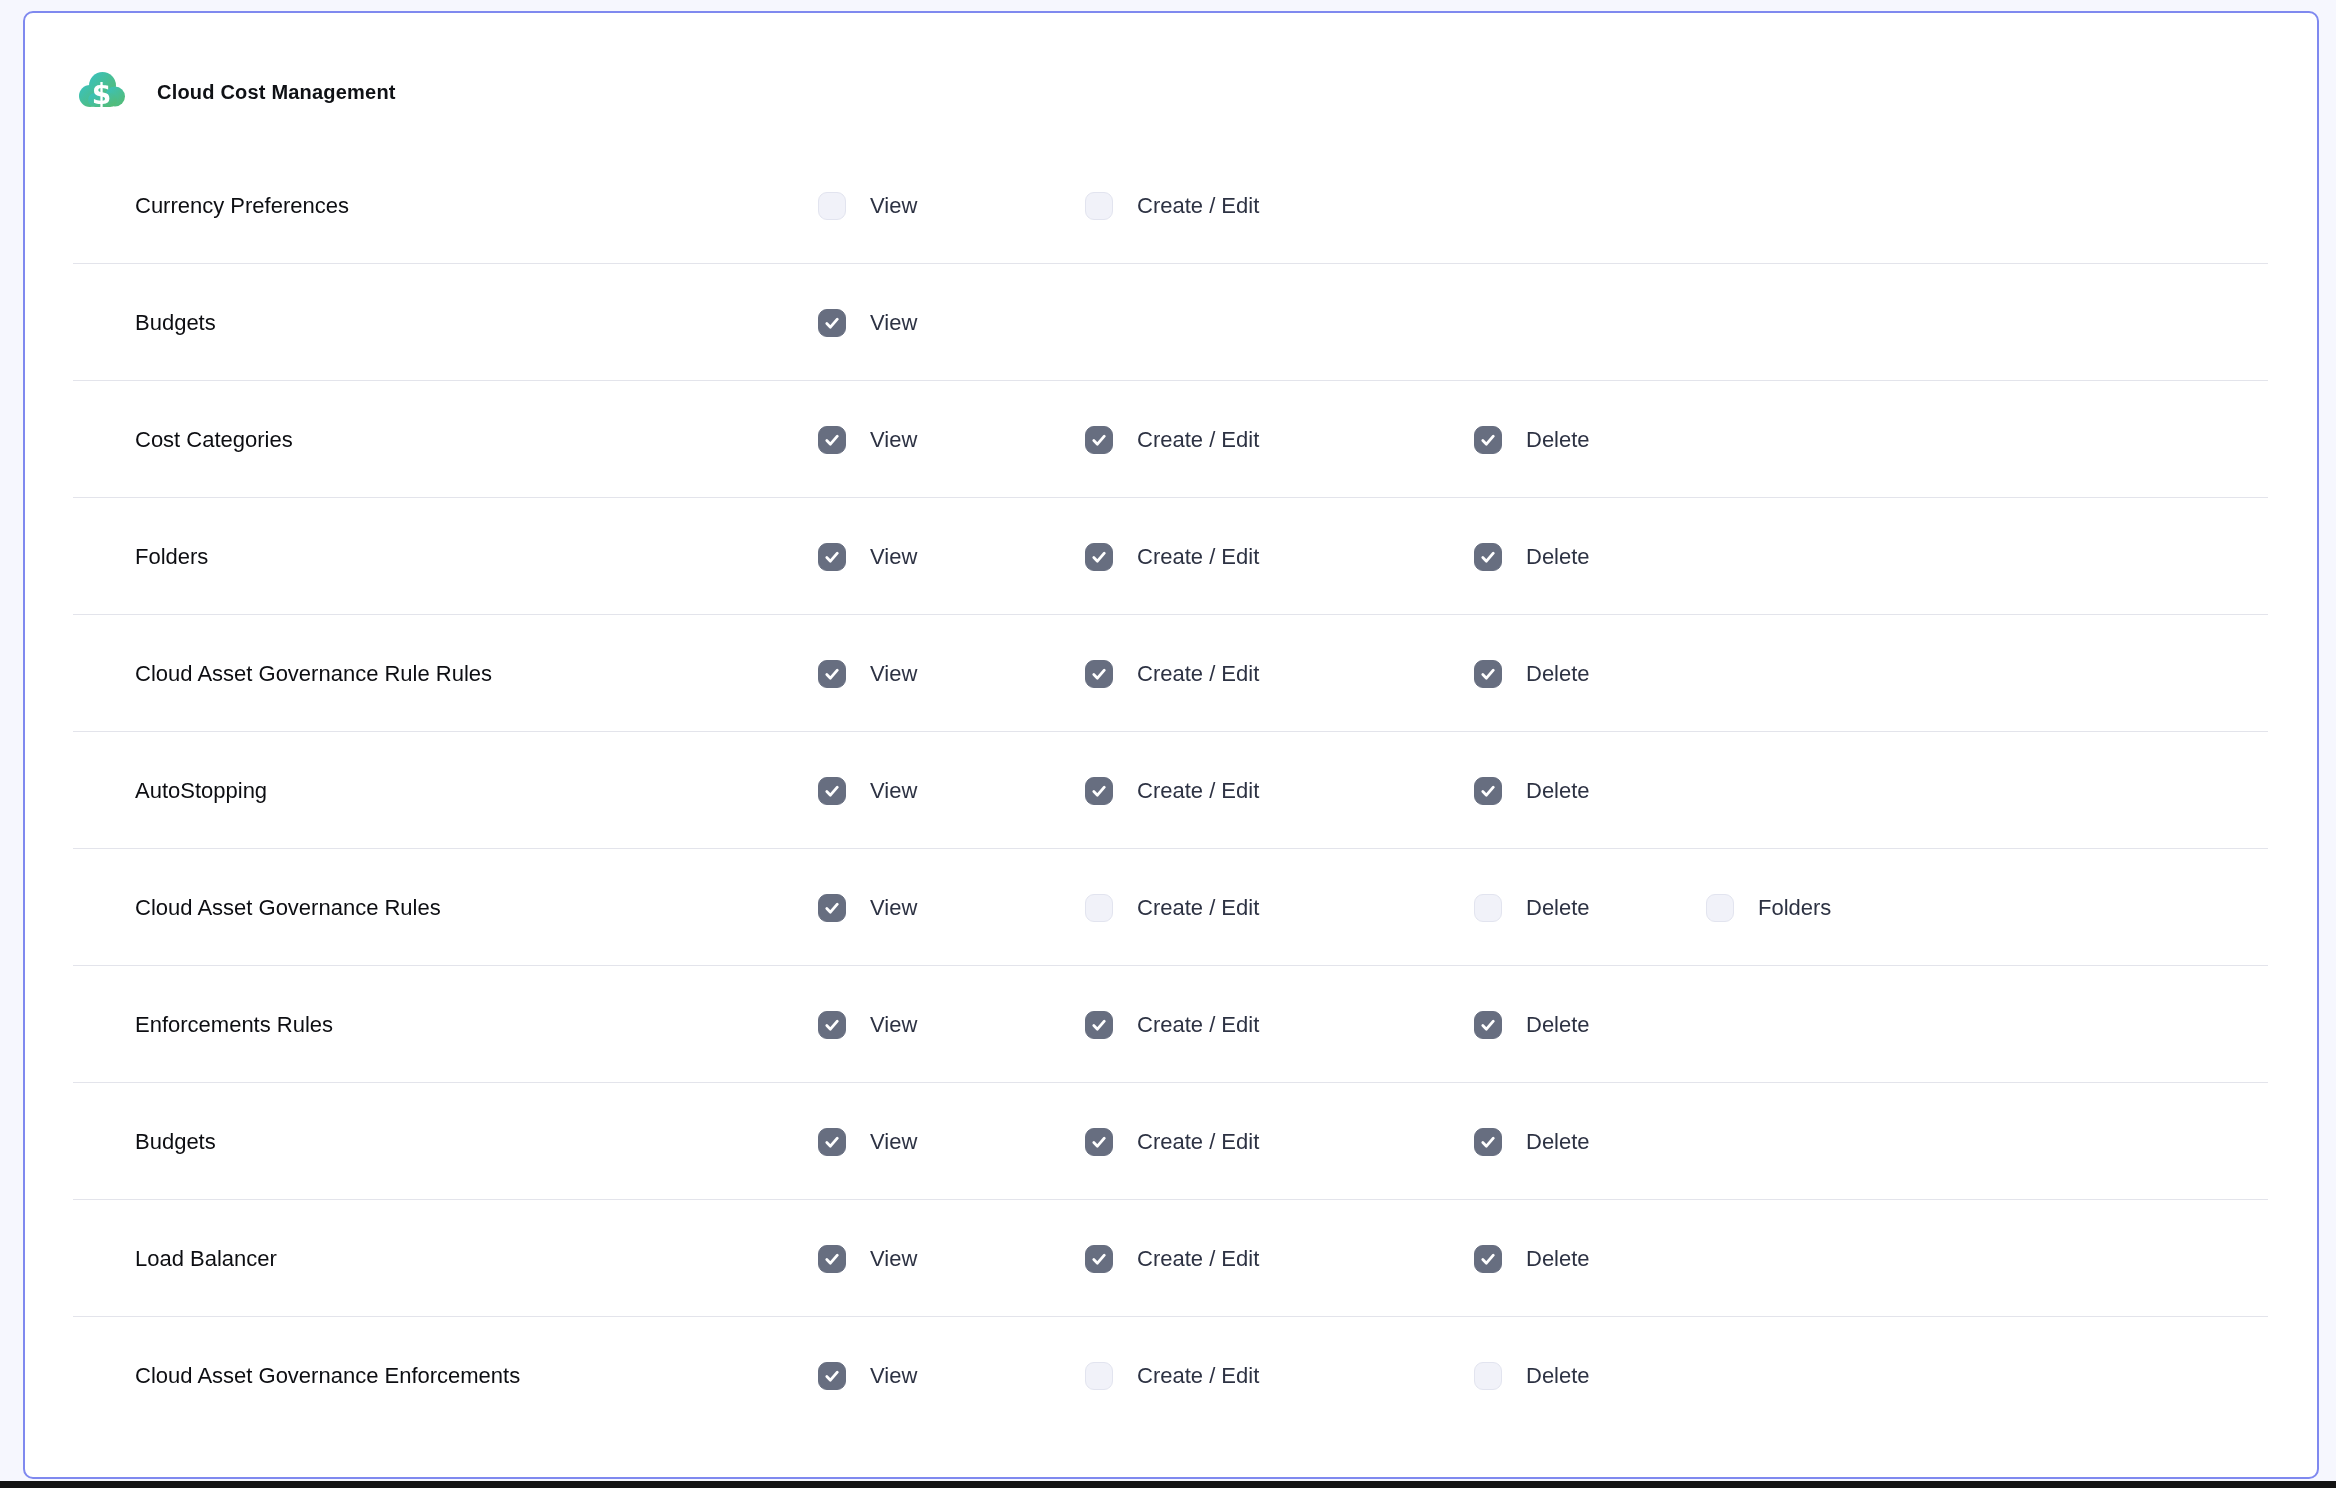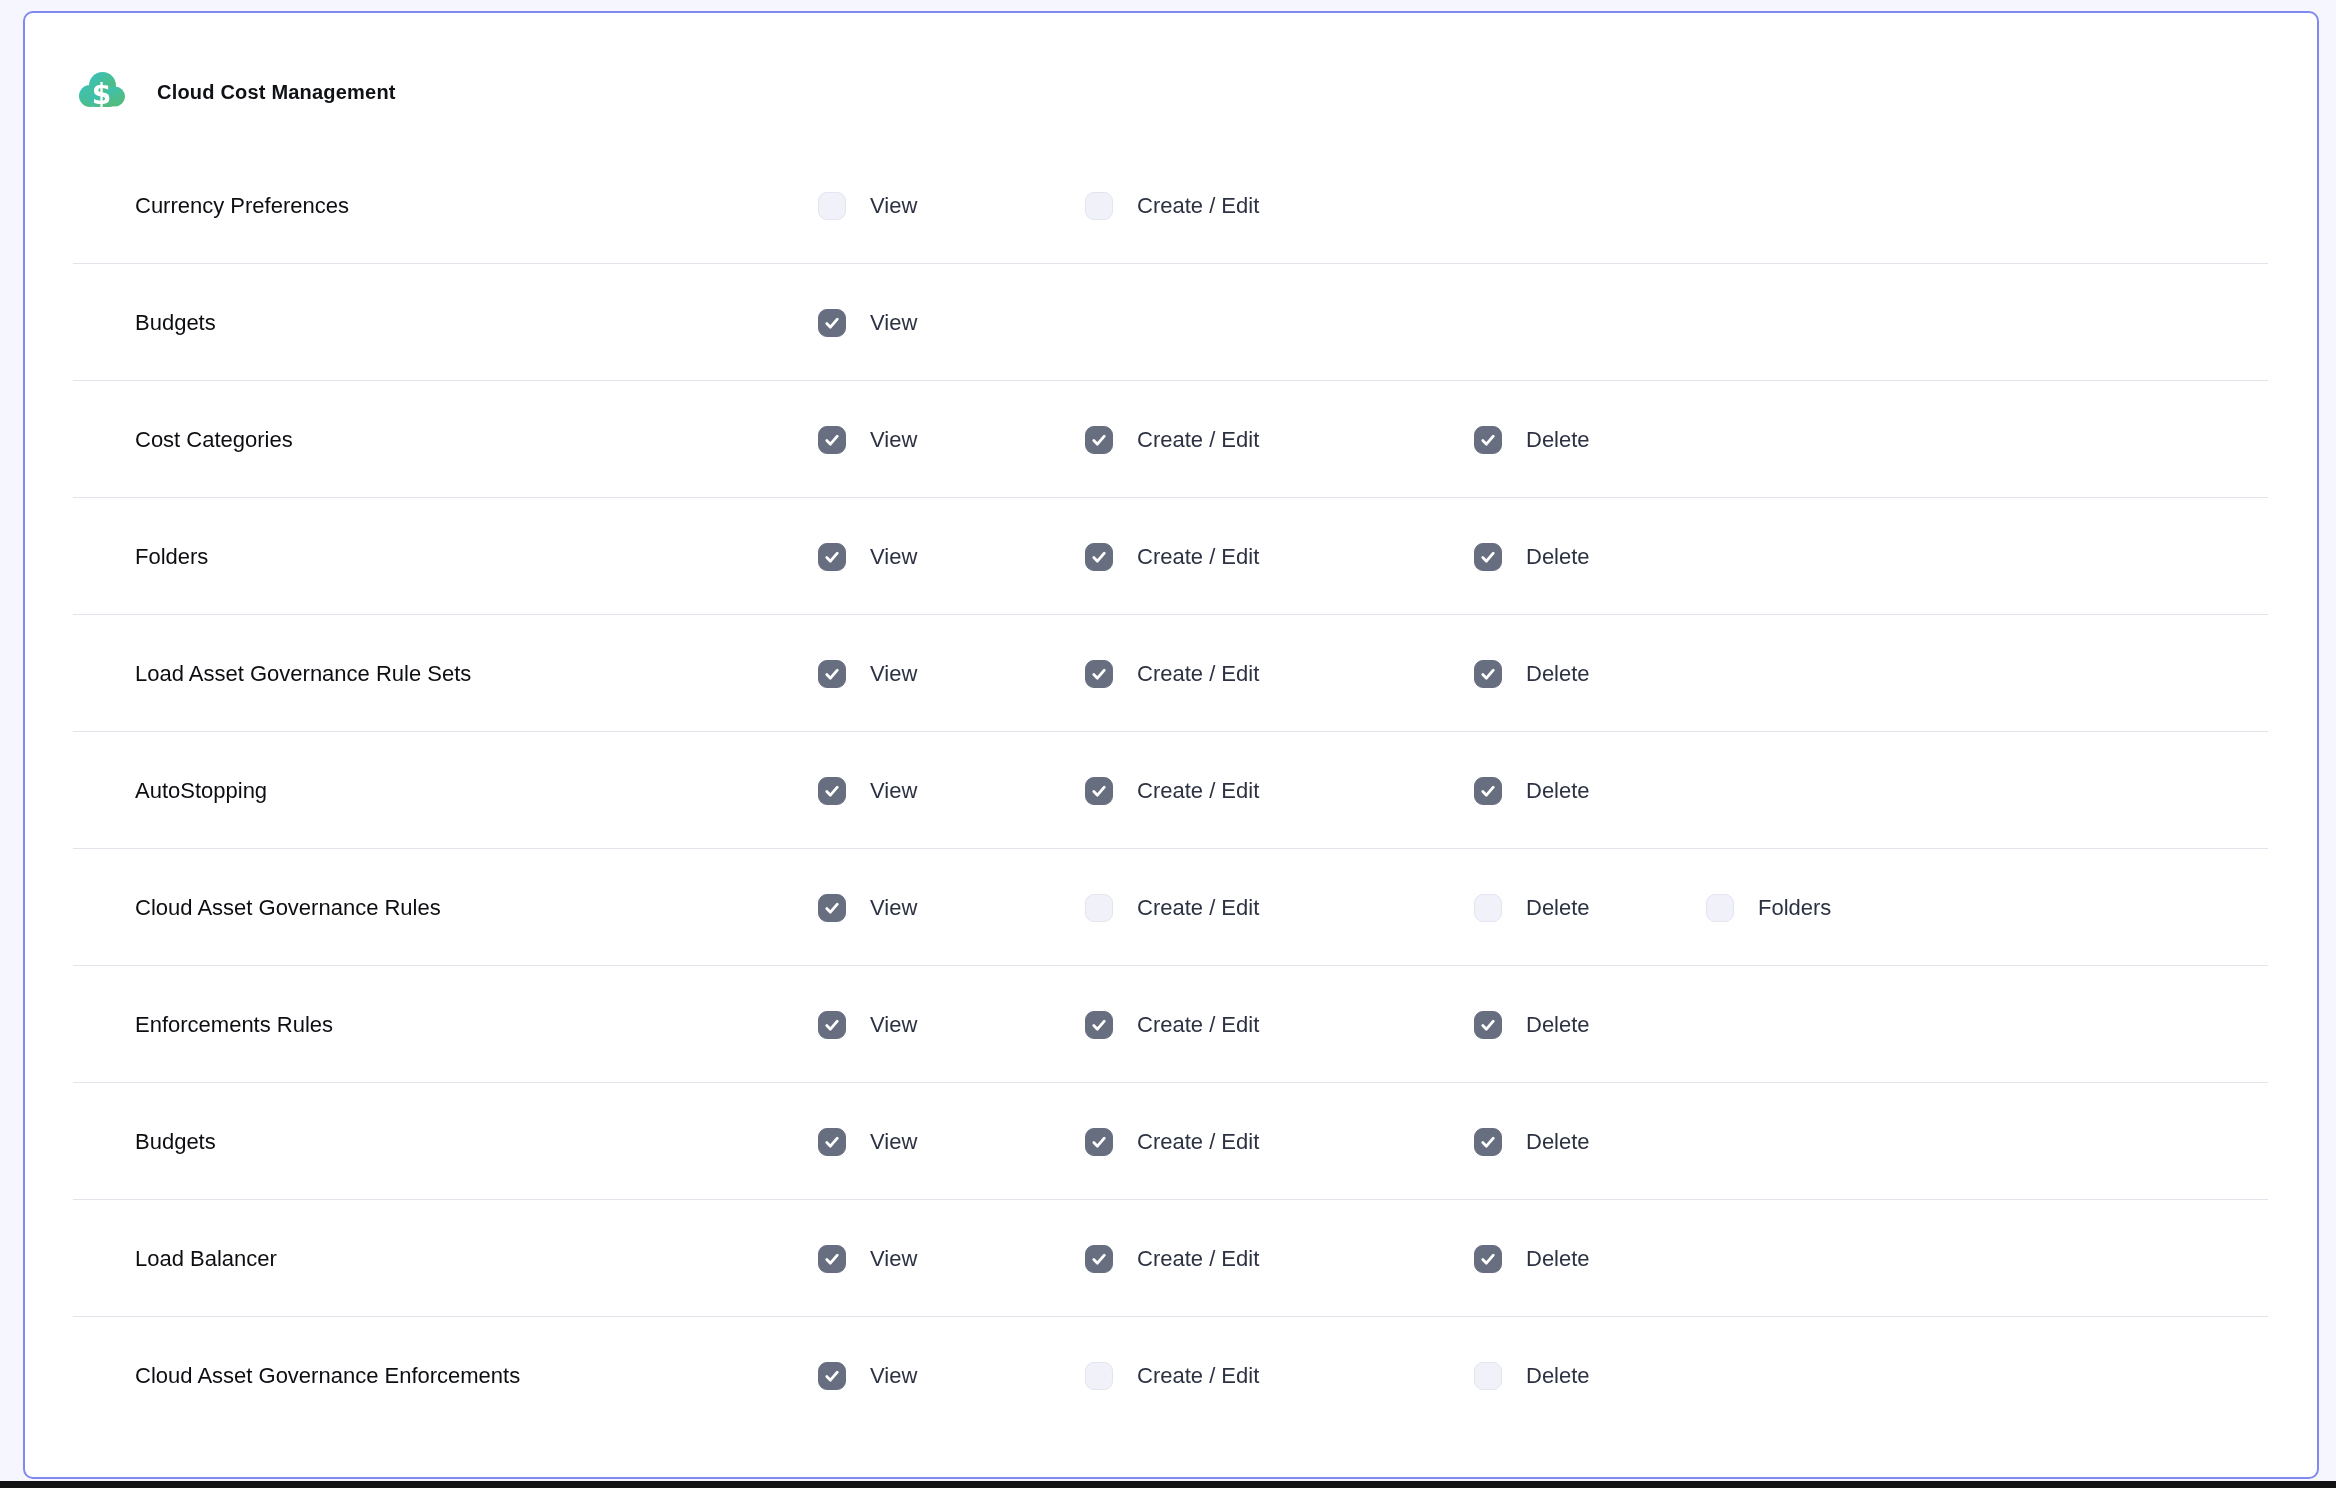--- a/index.html
+++ b/index.html
@@ -202,21 +202,21 @@
           <label class="check-group col-2">
             <span class="checkbox checked">
               <svg width="20" height="20" viewBox="0 0 20 20" fill="none" xmlns="http://www.w3.org/2000/svg">
                 <path d="M4.8 10.6l3.6 3.6L15.3 6.2" stroke="#ffffff" stroke-width="2.8" stroke-linecap="round" stroke-linejoin="round"></path>
               </svg>
             </span>
             <span class="check-label">Delete</span>
           </label>
         </div>
         <div class="row">
-          <div class="row-label">Load Asset Governance Rule Sets</div>
+          <div class="row-label">Cloud Asset Governance Rule Rules</div>
           <label class="check-group col-0">
             <span class="checkbox checked">
               <svg width="20" height="20" viewBox="0 0 20 20" fill="none" xmlns="http://www.w3.org/2000/svg">
                 <path d="M4.8 10.6l3.6 3.6L15.3 6.2" stroke="#ffffff" stroke-width="2.8" stroke-linecap="round" stroke-linejoin="round"></path>
               </svg>
             </span>
             <span class="check-label">View</span>
           </label>
           <label class="check-group col-1">
             <span class="checkbox checked">

